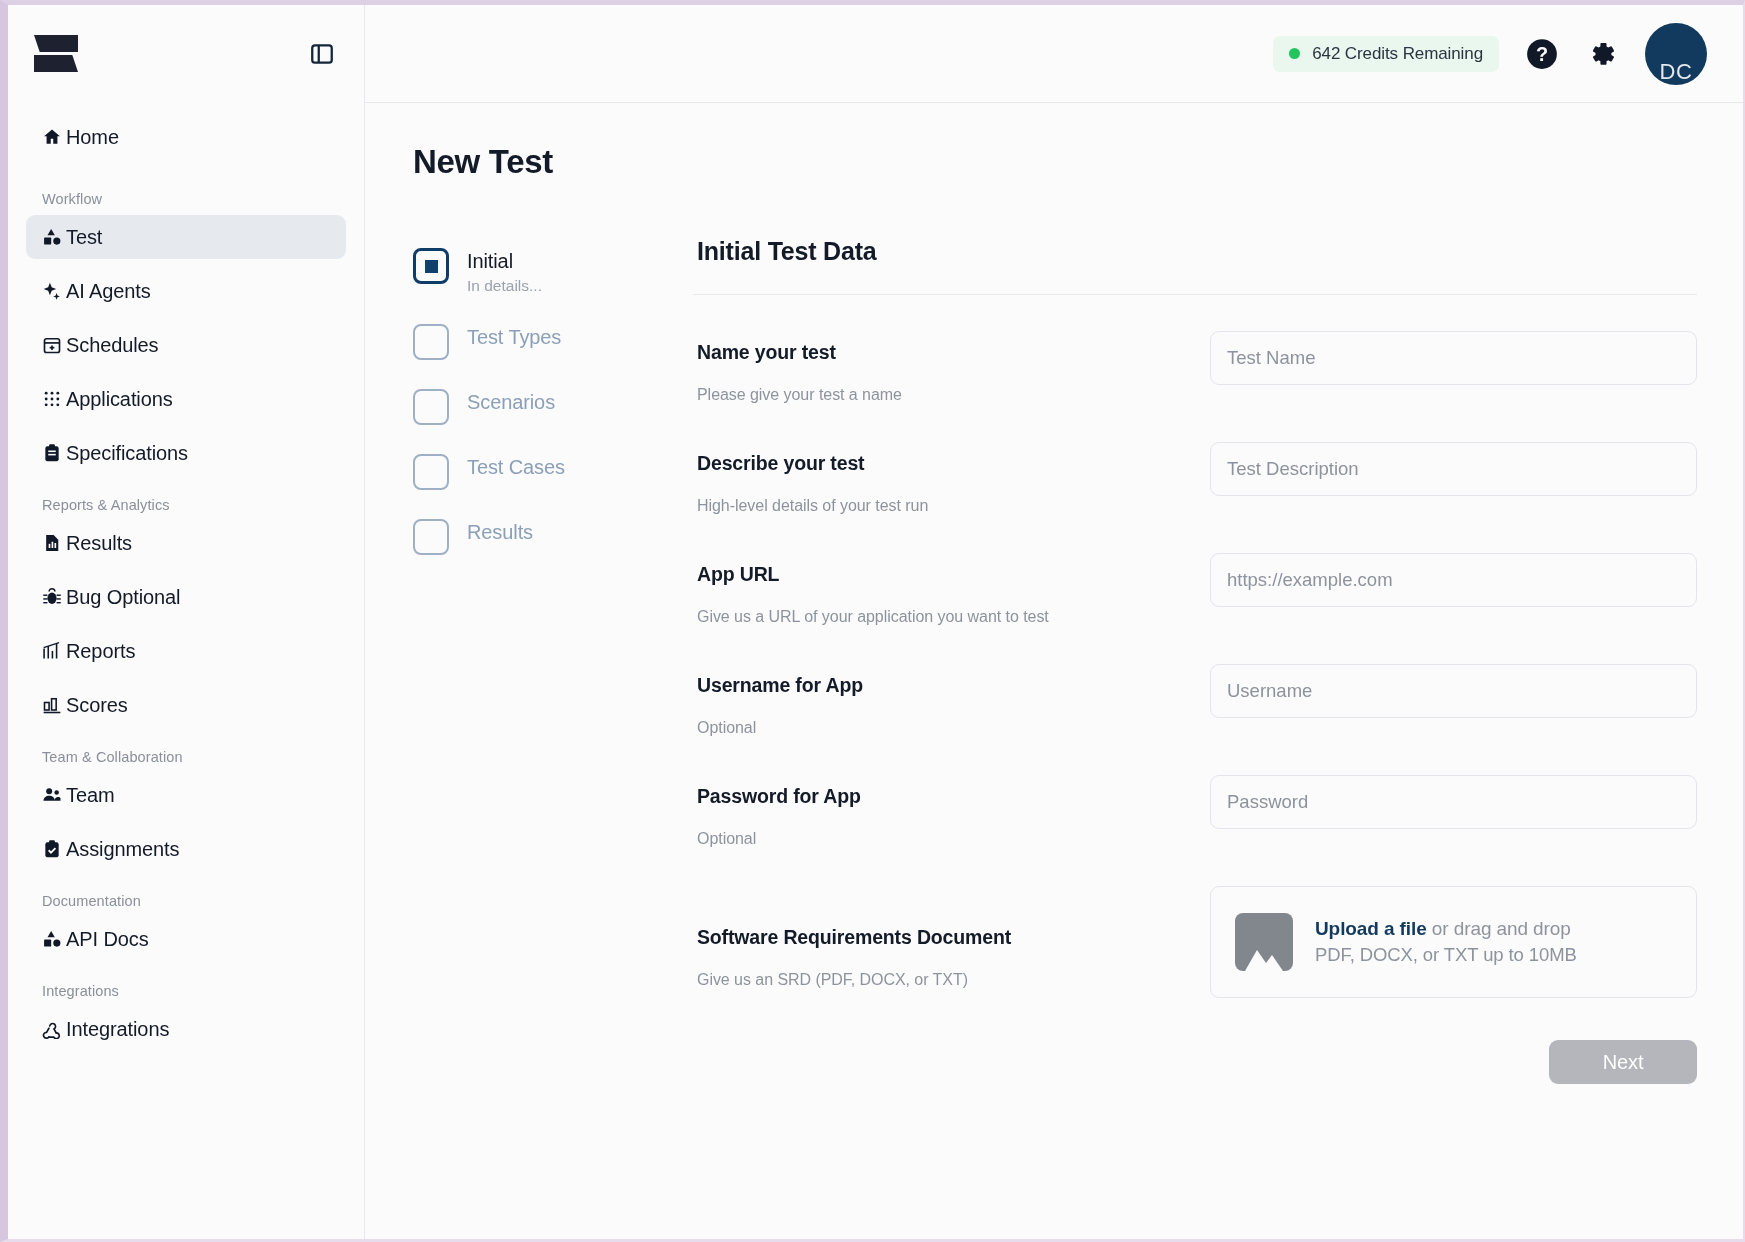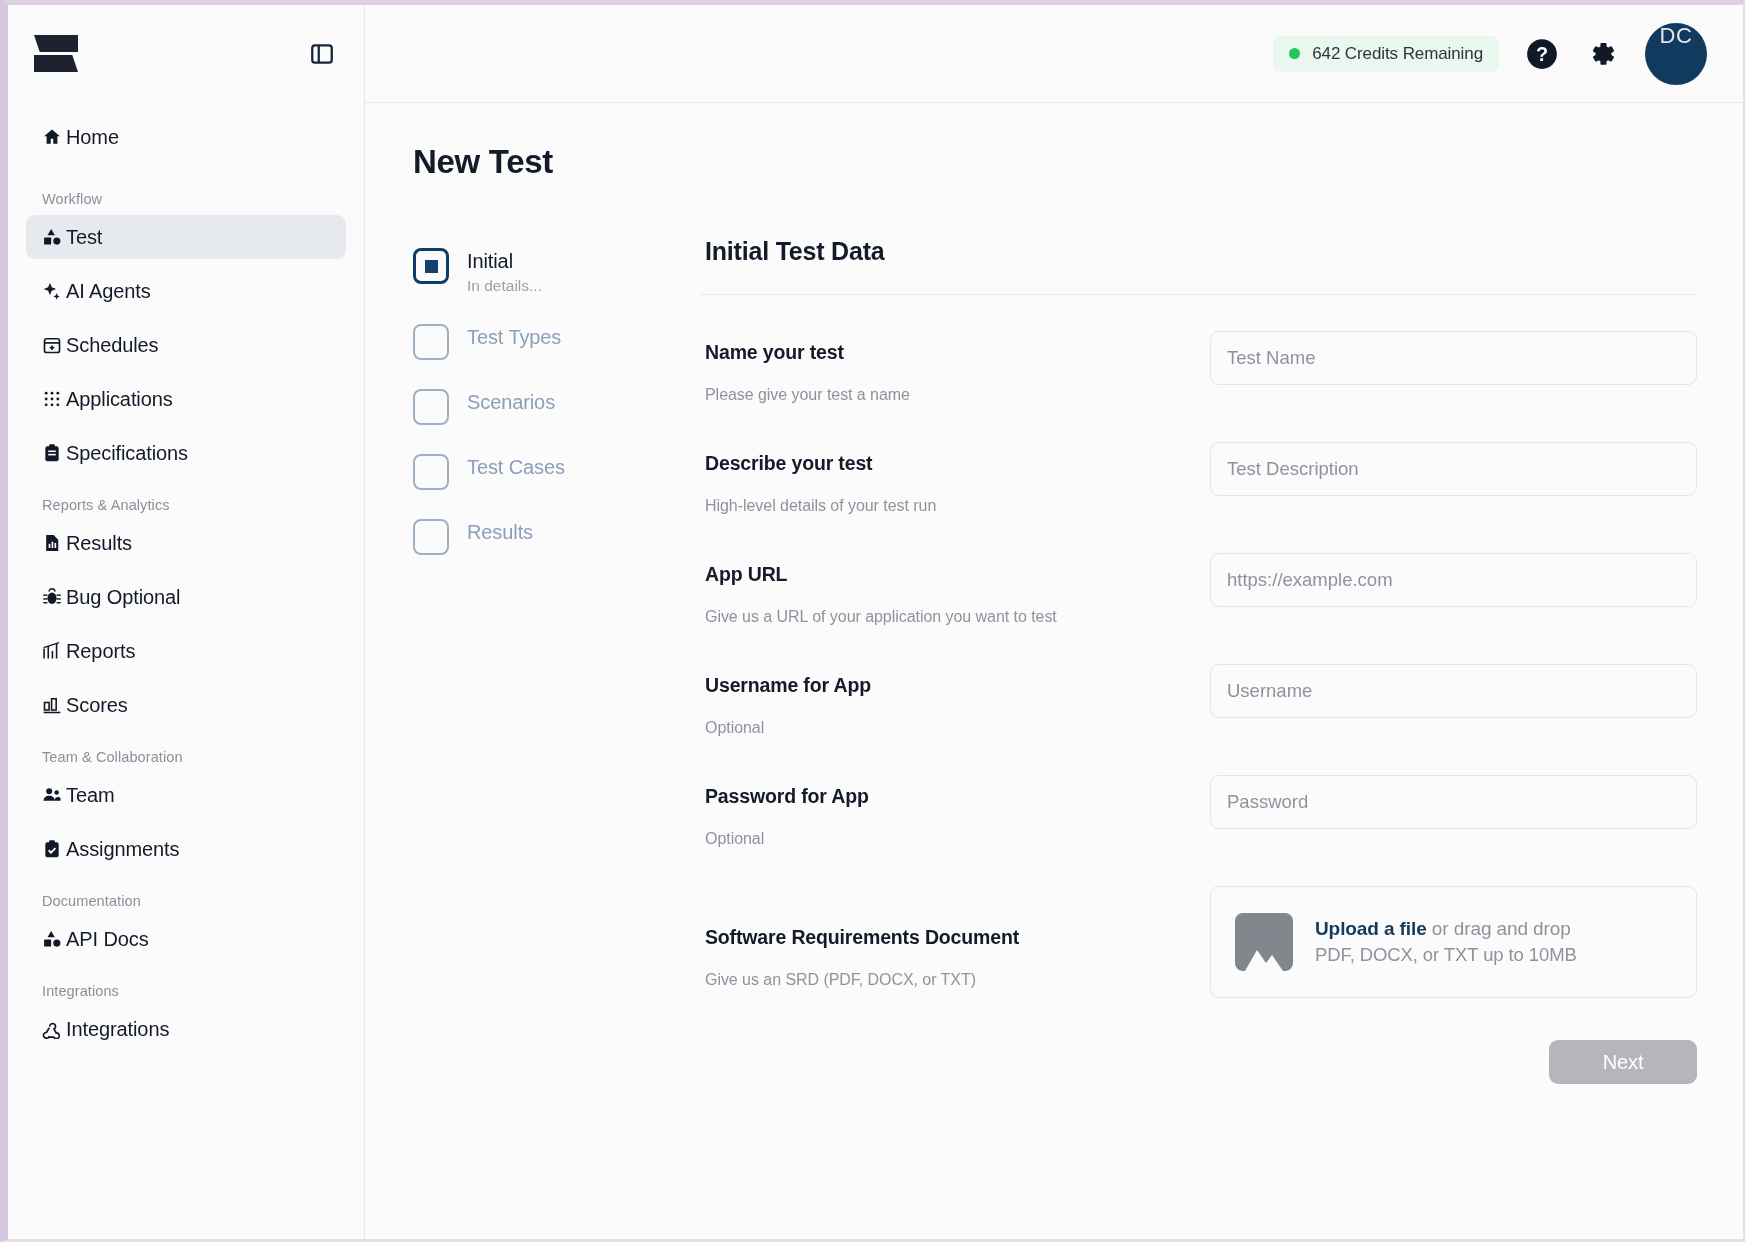--- a/index.html
+++ b/index.html
@@ -155,21 +155,21 @@
     display: flex; align-items: center; justify-content: center;
     cursor: pointer;
     color: #111827;
   }
 
   .avatar {
     width: 62px; height: 62px;
     border-radius: 50%;
     background: #123a5e;
     color: #e5e9ee;
-    display: flex; align-items: flex-start; justify-content: center;
+    display: flex; align-items: flex-end; justify-content: center;
     font-size: 22px;
     letter-spacing: 0.5px;
     cursor: pointer;
   }
 
   .content {
     flex: 1;
     padding: 40px 0 0 48px;
     overflow: hidden;
   }
@@ -177,21 +177,21 @@
   .page-title {
     font-size: 33px;
     color: #131a28;
     font-weight: 600;
     letter-spacing: -0.3px;
     margin-bottom: 56px;
   }
 
   .body-row {
     display: flex;
-    gap: 8px;
+    gap: 0;
   }
 
   
   .steps {
     width: 280px;
     flex: 0 0 280px;
     padding-top: 10px;
   }
   .step {
     display: flex;

